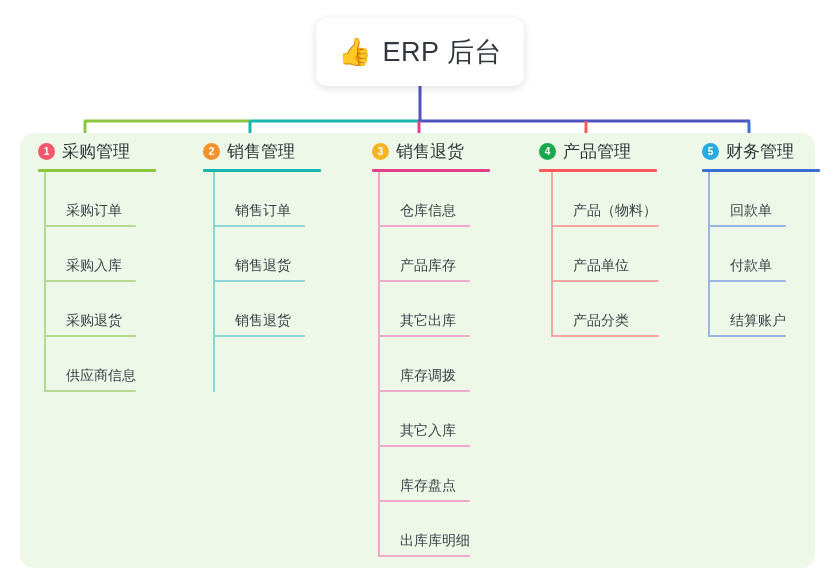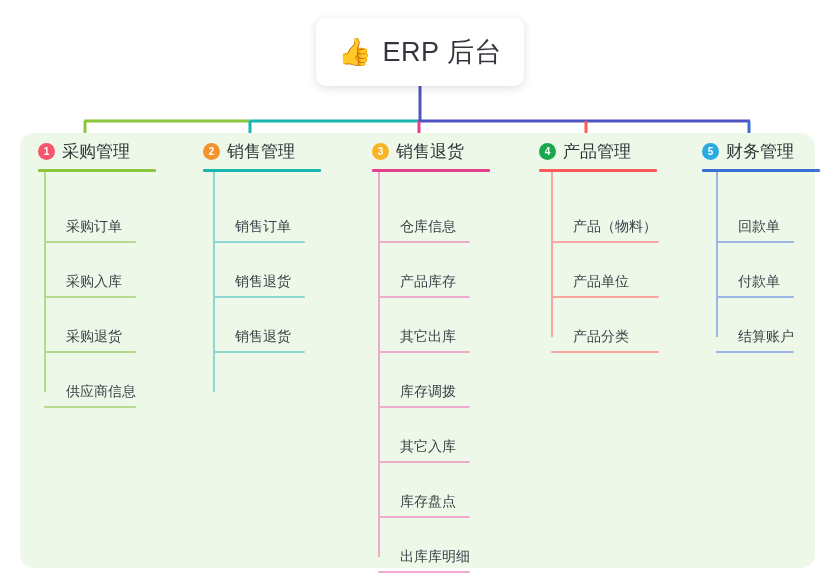--- a/index.html
+++ b/index.html
@@ -108,21 +108,21 @@
   }
   .header-bar {
     height: 3px;
     border-radius: 1px;
     margin-left: 10px;
   }
 
   .leaves {
     position: relative;
     margin-left: 10px;
-    padding-top: 16px;
+    padding-top: 0px;
   }
   .trunk {
     position: absolute;
     left: 0;
     top: 0;
     width: 2px;
   }
   .leaf {
     position: relative;
     height: 55px;
@@ -282,21 +282,21 @@
             <div class="leaf-underline" style="background: rgb(247, 166, 162); width: 108px;"></div>
           </div>
         </div>
       </div>
       <div class="column" style="left: 682px;">
         <div class="col-header" style="padding-left: 0px;">
           <span class="badge" style="background: rgb(41, 171, 226);">5</span>
           <span class="col-title">财务管理</span>
         </div>
         <div class="header-bar" style="background: rgb(59, 111, 212); width: 118px; margin-left: 0px;"></div>
-        <div class="leaves" style="margin-left: 14px;">
+        <div class="leaves" style="margin-left: 6px;">
           <div class="trunk" style="background: rgb(156, 181, 228); height: 165px;"></div>
           <div class="leaf">
             <span class="leaf-text">回款单</span>
             <div class="leaf-underline" style="background: rgb(156, 181, 228); width: 78px;"></div>
           </div>
           <div class="leaf">
             <span class="leaf-text">付款单</span>
             <div class="leaf-underline" style="background: rgb(156, 181, 228); width: 78px;"></div>
           </div>
           <div class="leaf">

